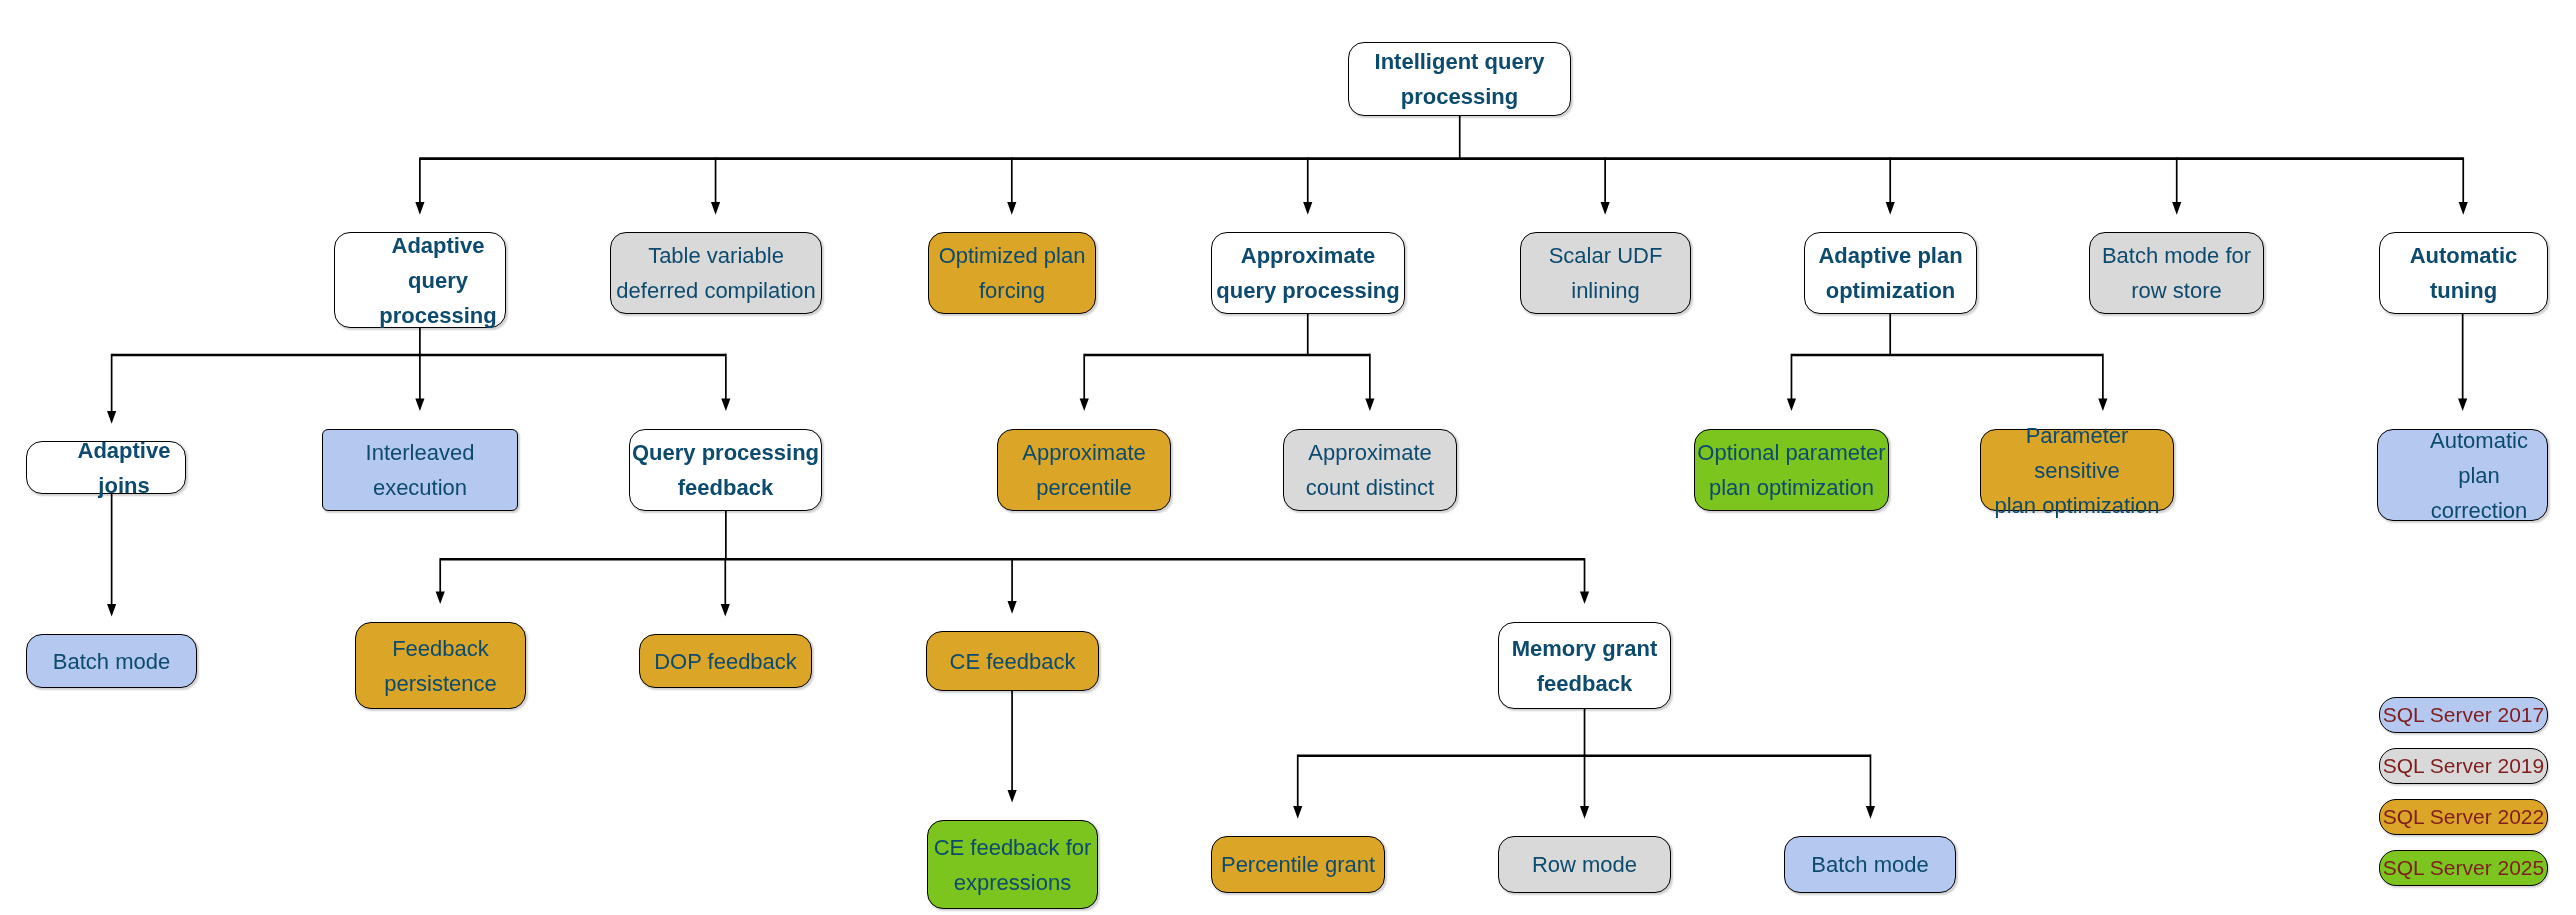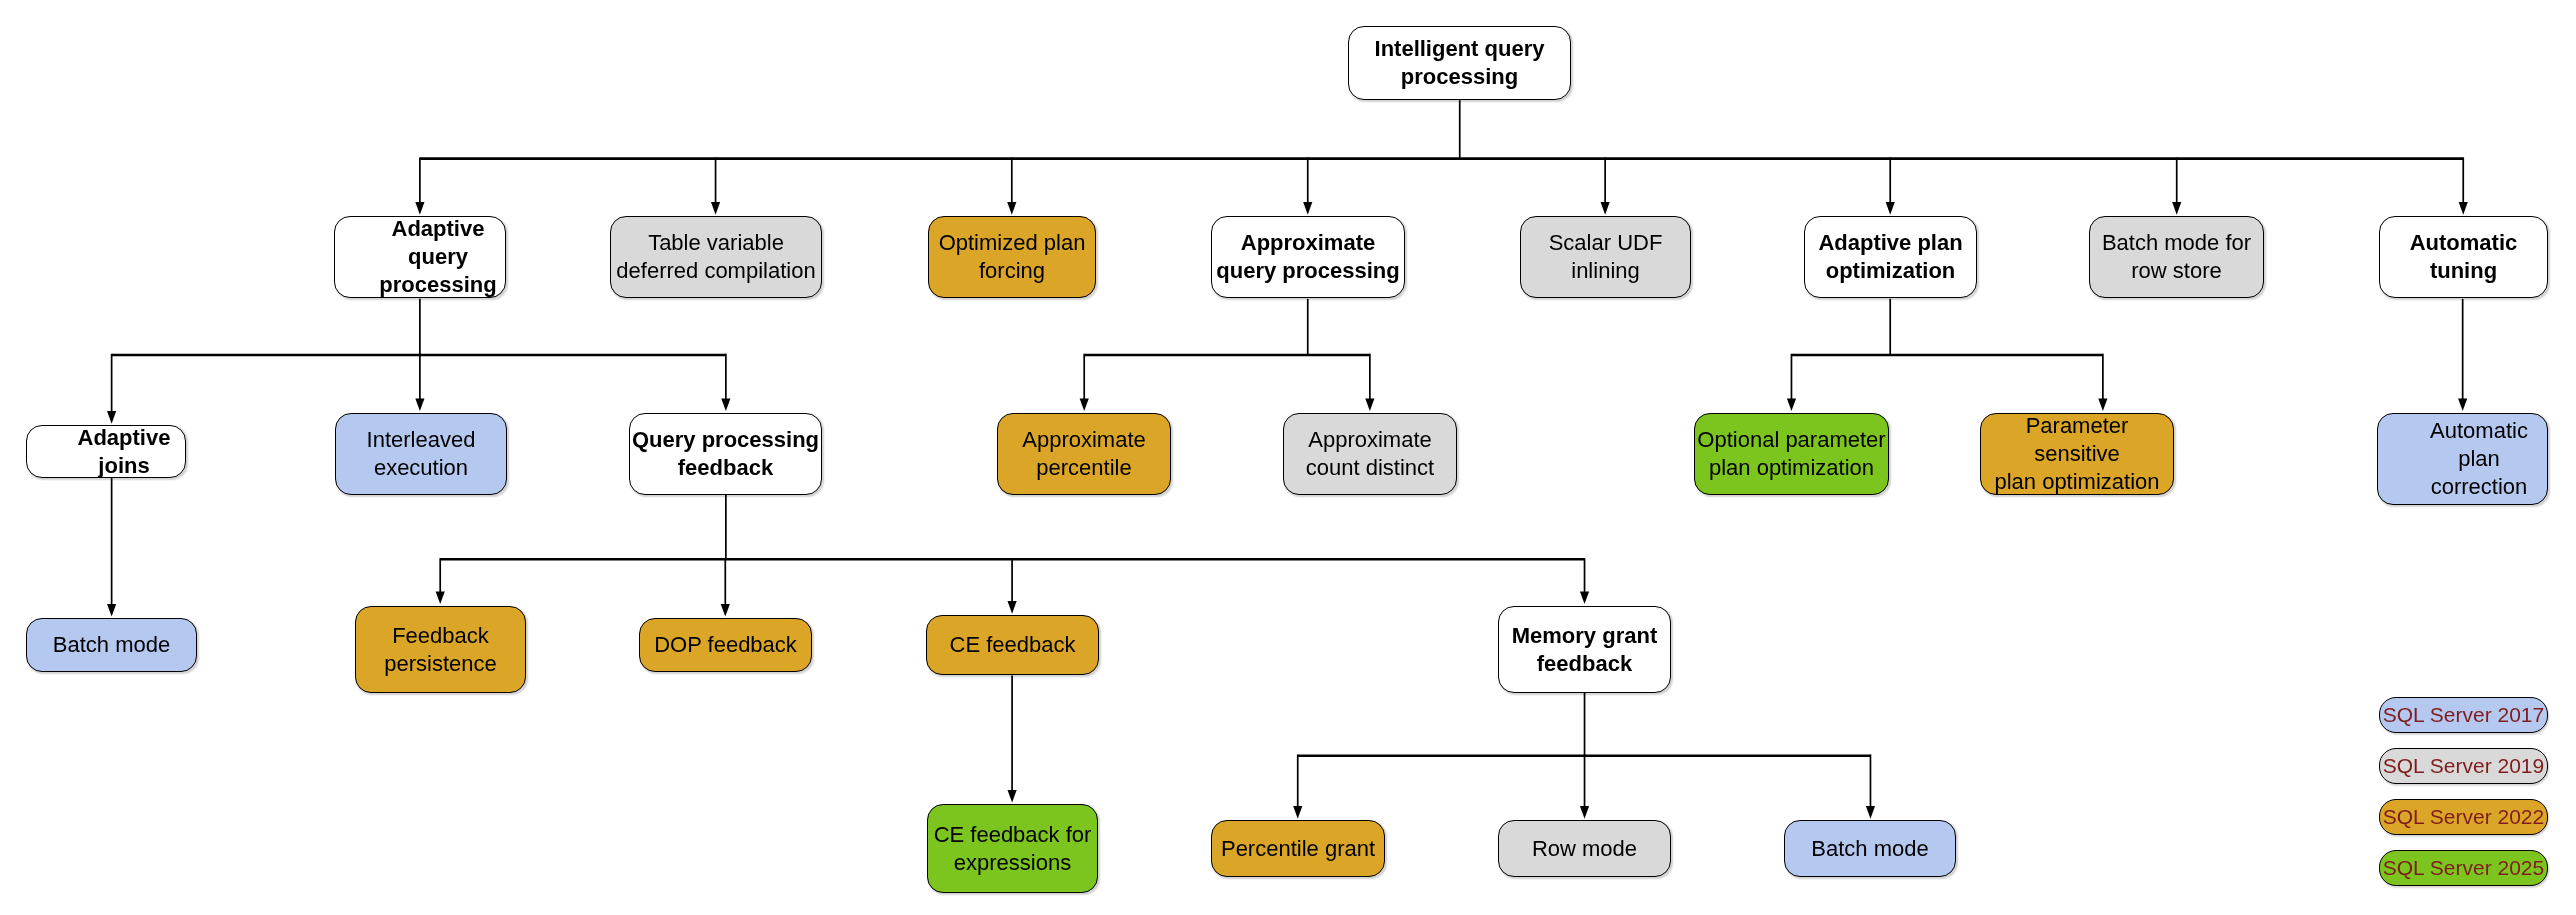--- a/index.html
+++ b/index.html
@@ -27,24 +27,25 @@
     position: absolute;
     z-index: 2;
     box-sizing: border-box;
     border: 1.7px solid #000000;
     border-radius: 16px;
     display: flex;
     align-items: center;
     justify-content: center;
     text-align: center;
     font-size: 22px;
-    line-height: 28px;
-    color: #000000;
+    line-height: 35px;
+    color: #0c4a6e;
     white-space: pre-line;
     box-shadow: 1.1px 1.7px 1.7px rgba(0,0,0,0.18);
+    margin-top: 16px;
   }
   .node.category {
     font-weight: bold;
   }
   .legend-pill {
     position: absolute;
     z-index: 2;
     box-sizing: border-box;
     border: 1.7px solid #000000;
     border-radius: 17px;
@@ -121,38 +122,38 @@
       <line x1="2267" y1="1318" x2="2267" y2="1412" stroke="#000000" stroke-width="3"></line>
       <polygon points="2259,1408 2275,1408 2267,1430" fill="#000000"></polygon>
       <line x1="2768" y1="1318" x2="2768" y2="1412" stroke="#000000" stroke-width="3"></line>
       <polygon points="2760,1408 2776,1408 2768,1430" fill="#000000"></polygon>
       <line x1="3267.5" y1="1318" x2="3267.5" y2="1412" stroke="#000000" stroke-width="3"></line>
       <polygon points="3259.5,1408 3275.5,1408 3267.5,1430" fill="#000000"></polygon>
     </svg>
   <div id="nodes-layer">
       <div class="node category" style="left: 1348px; top: 26px; width: 223px; height: 74px; background: rgb(255, 255, 255);">Intelligent query
 processing</div>
-      <div class="node category" style="left: 334px; top: 216px; width: 172px; height: 82px; background: rgb(255, 255, 255); padding-left: 36px;">Adaptive query
+      <div class="node category" style="left: 334px; top: 216px; width: 172px; height: 96px; background: rgb(255, 255, 255); padding-left: 36px;">Adaptive query
 processing</div>
       <div class="node" style="left: 610px; top: 216px; width: 212px; height: 82px; background: rgb(217, 217, 217);">Table variable
 deferred compilation</div>
       <div class="node" style="left: 928px; top: 216px; width: 168px; height: 82px; background: rgb(219, 166, 40);">Optimized plan
 forcing</div>
       <div class="node category" style="left: 1211px; top: 216px; width: 194px; height: 82px; background: rgb(255, 255, 255);">Approximate
 query processing</div>
       <div class="node" style="left: 1520px; top: 216px; width: 171px; height: 82px; background: rgb(217, 217, 217);">Scalar UDF
 inlining</div>
       <div class="node category" style="left: 1804px; top: 216px; width: 173px; height: 82px; background: rgb(255, 255, 255);">Adaptive plan
 optimization</div>
       <div class="node" style="left: 2089px; top: 216px; width: 175px; height: 82px; background: rgb(217, 217, 217);">Batch mode for
 row store</div>
       <div class="node category" style="left: 2379px; top: 216px; width: 169px; height: 82px; background: rgb(255, 255, 255);">Automatic
 tuning</div>
       <div class="node category" style="left: 26px; top: 425px; width: 160px; height: 53px; background: rgb(255, 255, 255); padding-left: 36px;">Adaptive joins</div>
-      <div class="node" style="left: 335px; top: 413px; width: 172px; height: 82px; background: rgb(181, 200, 240);">Interleaved
+      <div class="node" style="left: 322px; top: 413px; width: 196px; height: 82px; background: rgb(181, 200, 240); border-radius: 6px;">Interleaved
 execution</div>
       <div class="node category" style="left: 629px; top: 413px; width: 193px; height: 82px; background: rgb(255, 255, 255);">Query processing
 feedback</div>
       <div class="node" style="left: 997px; top: 413px; width: 174px; height: 82px; background: rgb(219, 166, 40);">Approximate
 percentile</div>
       <div class="node" style="left: 1283px; top: 413px; width: 174px; height: 82px; background: rgb(217, 217, 217);">Approximate
 count distinct</div>
       <div class="node" style="left: 1694px; top: 413px; width: 195px; height: 82px; background: rgb(124, 197, 30);">Optional parameter
 plan optimization</div>
       <div class="node" style="left: 1980px; top: 413px; width: 194px; height: 82px; background: rgb(219, 166, 40);">Parameter sensitive

